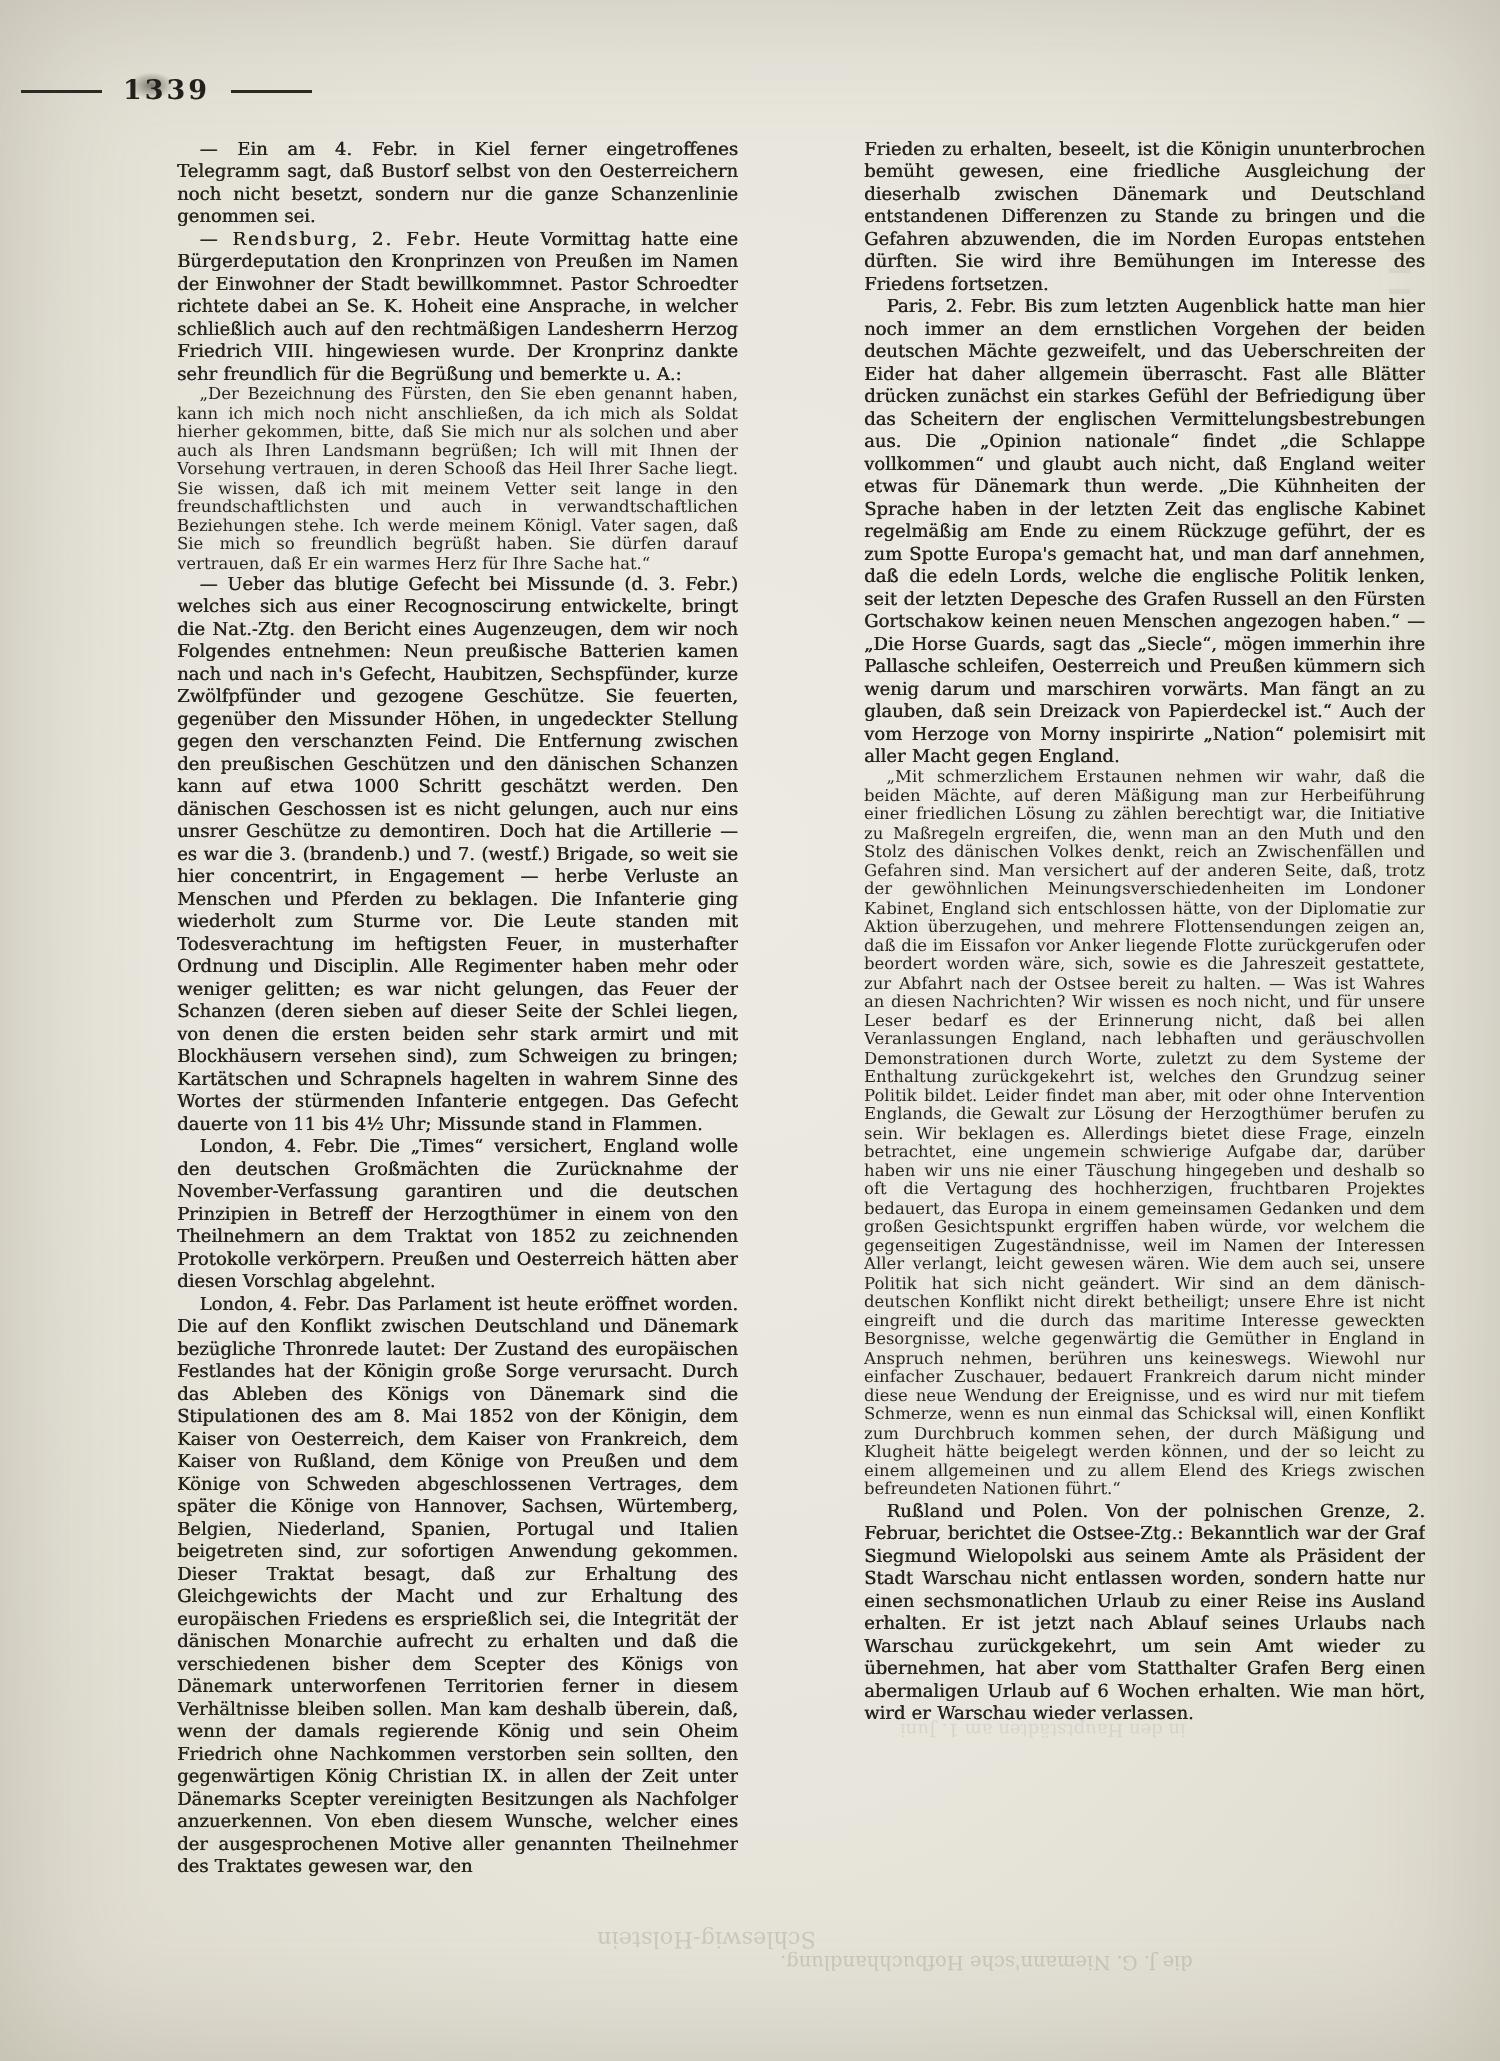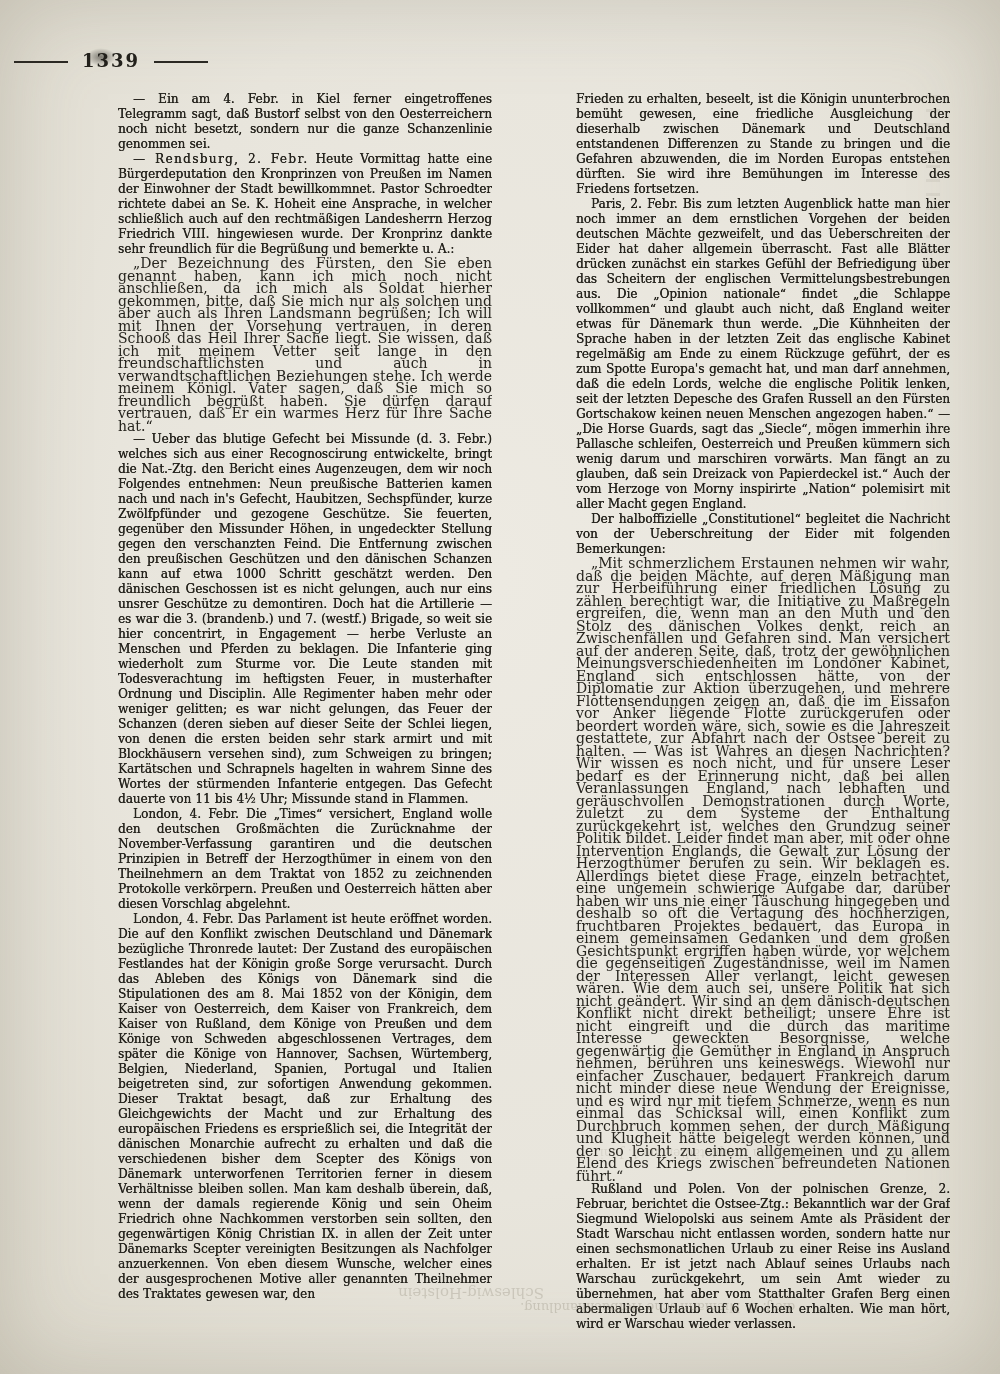--- a/index.html
+++ b/index.html
@@ -14,21 +14,21 @@
   .header { position:absolute; top:50px; left:0; width:1000px; }
   .rule { display:inline-block; width:54px; height:2px; background:#2b2923; vertical-align:4px; margin:0 14px; }
   .page-number { font-size:18px; font-weight:bold; letter-spacing:2px; color:#22201b; }
   .col { position:absolute; top:92px; width:374px; height:1272px; overflow:hidden;
     text-align:justify; }
   .col-left { left:118px; }
   .col-right { left:540px;margin-left:36px; }
   .para { margin:0; font-size:12px; line-height:15px; text-indent:15px;
     text-shadow: 0.25px 0 currentColor; word-spacing:0.3px; }
   .para.noindent { text-indent:0; }
-  .para.petit { font-size:14px; line-height:12.5px; text-shadow:none; }
+  .para.petit { font-size:11px; line-height:12.5px; text-shadow:none; }
   .para.strong { font-weight:bold; text-shadow:none; }
   .para.center-head { text-align:center; text-indent:0; font-weight:bold;
     font-size:13.5px; line-height:17px; margin:26px 0 8px; letter-spacing:0.8px; }
   .lead { font-weight:normal; }
   .lead.spaced { letter-spacing:1.4px; }
   .bleed { position:absolute; color:#8e8878; pointer-events:none; white-space:nowrap; }
   .bleed.flip { transform: rotate(180deg) scaleX(1); }
   .spot { position:absolute; left:86px; top:48px; width:30px; height:18px; border-radius:50%;
     background: radial-gradient(ellipse, rgba(42,40,33,0.55) 0%, rgba(42,40,33,0) 70%); }
   .margin-smudge { position:absolute; right:60px; top:95px; width:14px; height:220px; opacity:0.10;
@@ -50,21 +50,20 @@
       <p class="para">— Ein am 4. Febr. in Kiel ferner eingetroffenes Telegramm sagt, daß Bustorf selbst von den Oesterreichern noch nicht besetzt, sondern nur die ganze Schanzenlinie genommen sei.</p>
       <p class="para"><span class="lead spaced">— Rendsburg, 2. Febr.</span> Heute Vormittag hatte eine Bürgerdeputation den Kronprinzen von Preußen im Namen der Einwohner der Stadt bewillkommnet. Pastor Schroedter richtete dabei an Se. K. Hoheit eine Ansprache, in welcher schließlich auch auf den rechtmäßigen Landesherrn Herzog Friedrich VIII. hingewiesen wurde. Der Kronprinz dankte sehr freundlich für die Begrüßung und bemerkte u. A.:</p>
       <p class="para petit">„Der Bezeichnung des Fürsten, den Sie eben genannt haben, kann ich mich noch nicht anschließen, da ich mich als Soldat hierher gekommen, bitte, daß Sie mich nur als solchen und aber auch als Ihren Landsmann begrüßen; Ich will mit Ihnen der Vorsehung vertrauen, in deren Schooß das Heil Ihrer Sache liegt. Sie wissen, daß ich mit meinem Vetter seit lange in den freundschaftlichsten und auch in verwandtschaftlichen Beziehungen stehe. Ich werde meinem Königl. Vater sagen, daß Sie mich so freundlich begrüßt haben. Sie dürfen darauf vertrauen, daß Er ein warmes Herz für Ihre Sache hat.“</p>
       <p class="para">— Ueber das blutige Gefecht bei Missunde (d. 3. Febr.) welches sich aus einer Recognoscirung entwickelte, bringt die Nat.-Ztg. den Bericht eines Augenzeugen, dem wir noch Folgendes entnehmen: Neun preußische Batterien kamen nach und nach in's Gefecht, Haubitzen, Sechspfünder, kurze Zwölfpfünder und gezogene Geschütze. Sie feuerten, gegenüber den Missunder Höhen, in ungedeckter Stellung gegen den verschanzten Feind. Die Entfernung zwischen den preußischen Geschützen und den dänischen Schanzen kann auf etwa 1000 Schritt geschätzt werden. Den dänischen Geschossen ist es nicht gelungen, auch nur eins unsrer Geschütze zu demontiren. Doch hat die Artillerie — es war die 3. (brandenb.) und 7. (westf.) Brigade, so weit sie hier concentrirt, in Engagement — herbe Verluste an Menschen und Pferden zu beklagen. Die Infanterie ging wiederholt zum Sturme vor. Die Leute standen mit Todesverachtung im heftigsten Feuer, in musterhafter Ordnung und Disciplin. Alle Regimenter haben mehr oder weniger gelitten; es war nicht gelungen, das Feuer der Schanzen (deren sieben auf dieser Seite der Schlei liegen, von denen die ersten beiden sehr stark armirt und mit Blockhäusern versehen sind), zum Schweigen zu bringen; Kartätschen und Schrapnels hagelten in wahrem Sinne des Wortes der stürmenden Infanterie entgegen. Das Gefecht dauerte von 11 bis 4½ Uhr; Missunde stand in Flammen.</p>
       <p class="para"><span class="lead">London, 4. Febr.</span> Die „Times“ versichert, England wolle den deutschen Großmächten die Zurücknahme der November-Verfassung garantiren und die deutschen Prinzipien in Betreff der Herzogthümer in einem von den Theilnehmern an dem Traktat von 1852 zu zeichnenden Protokolle verkörpern. Preußen und Oesterreich hätten aber diesen Vorschlag abgelehnt.</p>
       <p class="para"><span class="lead">London, 4. Febr.</span> Das Parlament ist heute eröffnet worden. Die auf den Konflikt zwischen Deutschland und Dänemark bezügliche Thronrede lautet: Der Zustand des europäischen Festlandes hat der Königin große Sorge verursacht. Durch das Ableben des Königs von Dänemark sind die Stipulationen des am 8. Mai 1852 von der Königin, dem Kaiser von Oesterreich, dem Kaiser von Frankreich, dem Kaiser von Rußland, dem Könige von Preußen und dem Könige von Schweden abgeschlossenen Vertrages, dem später die Könige von Hannover, Sachsen, Würtemberg, Belgien, Niederland, Spanien, Portugal und Italien beigetreten sind, zur sofortigen Anwendung gekommen. Dieser Traktat besagt, daß zur Erhaltung des Gleichgewichts der Macht und zur Erhaltung des europäischen Friedens es ersprießlich sei, die Integrität der dänischen Monarchie aufrecht zu erhalten und daß die verschiedenen bisher dem Scepter des Königs von Dänemark unterworfenen Territorien ferner in diesem Verhältnisse bleiben sollen. Man kam deshalb überein, daß, wenn der damals regierende König und sein Oheim Friedrich ohne Nachkommen verstorben sein sollten, den gegenwärtigen König Christian IX. in allen der Zeit unter Dänemarks Scepter vereinigten Besitzungen als Nachfolger anzuerkennen. Von eben diesem Wunsche, welcher eines der ausgesprochenen Motive aller genannten Theilnehmer des Traktates gewesen war, den</p>
     </div>
   <div class="col col-right">
       <p class="para noindent">Frieden zu erhalten, beseelt, ist die Königin ununterbrochen bemüht gewesen, eine friedliche Ausgleichung der dieserhalb zwischen Dänemark und Deutschland entstandenen Differenzen zu Stande zu bringen und die Gefahren abzuwenden, die im Norden Europas entstehen dürften. Sie wird ihre Bemühungen im Interesse des Friedens fortsetzen.</p>
       <p class="para"><span class="lead">Paris, 2. Febr.</span> Bis zum letzten Augenblick hatte man hier noch immer an dem ernstlichen Vorgehen der beiden deutschen Mächte gezweifelt, und das Ueberschreiten der Eider hat daher allgemein überrascht. Fast alle Blätter drücken zunächst ein starkes Gefühl der Befriedigung über das Scheitern der englischen Vermittelungsbestrebungen aus. Die „Opinion nationale“ findet „die Schlappe vollkommen“ und glaubt auch nicht, daß England weiter etwas für Dänemark thun werde. „Die Kühnheiten der Sprache haben in der letzten Zeit das englische Kabinet regelmäßig am Ende zu einem Rückzuge geführt, der es zum Spotte Europa's gemacht hat, und man darf annehmen, daß die edeln Lords, welche die englische Politik lenken, seit der letzten Depesche des Grafen Russell an den Fürsten Gortschakow keinen neuen Menschen angezogen haben.“ — „Die Horse Guards, sagt das „Siecle“, mögen immerhin ihre Pallasche schleifen, Oesterreich und Preußen kümmern sich wenig darum und marschiren vorwärts. Man fängt an zu glauben, daß sein Dreizack von Papierdeckel ist.“ Auch der vom Herzoge von Morny inspirirte „Nation“ polemisirt mit aller Macht gegen England.</p>
-      <p class="para">Der halboffizielle „Constitutionel“ begleitet die Nachricht von der Ueberschreitung der Eider mit folgenden Bemerkungen:</p>
       <p class="para petit">„Mit schmerzlichem Erstaunen nehmen wir wahr, daß die beiden Mächte, auf deren Mäßigung man zur Herbeiführung einer friedlichen Lösung zu zählen berechtigt war, die Initiative zu Maßregeln ergreifen, die, wenn man an den Muth und den Stolz des dänischen Volkes denkt, reich an Zwischenfällen und Gefahren sind. Man versichert auf der anderen Seite, daß, trotz der gewöhnlichen Meinungsverschiedenheiten im Londoner Kabinet, England sich entschlossen hätte, von der Diplomatie zur Aktion überzugehen, und mehrere Flottensendungen zeigen an, daß die im Eissafon vor Anker liegende Flotte zurückgerufen oder beordert worden wäre, sich, sowie es die Jahreszeit gestattete, zur Abfahrt nach der Ostsee bereit zu halten. — Was ist Wahres an diesen Nachrichten? Wir wissen es noch nicht, und für unsere Leser bedarf es der Erinnerung nicht, daß bei allen Veranlassungen England, nach lebhaften und geräuschvollen Demonstrationen durch Worte, zuletzt zu dem Systeme der Enthaltung zurückgekehrt ist, welches den Grundzug seiner Politik bildet. Leider findet man aber, mit oder ohne Intervention Englands, die Gewalt zur Lösung der Herzogthümer berufen zu sein. Wir beklagen es. Allerdings bietet diese Frage, einzeln betrachtet, eine ungemein schwierige Aufgabe dar, darüber haben wir uns nie einer Täuschung hingegeben und deshalb so oft die Vertagung des hochherzigen, fruchtbaren Projektes bedauert, das Europa in einem gemeinsamen Gedanken und dem großen Gesichtspunkt ergriffen haben würde, vor welchem die gegenseitigen Zugeständnisse, weil im Namen der Interessen Aller verlangt, leicht gewesen wären. Wie dem auch sei, unsere Politik hat sich nicht geändert. Wir sind an dem dänisch-deutschen Konflikt nicht direkt betheiligt; unsere Ehre ist nicht eingreift und die durch das maritime Interesse geweckten Besorgnisse, welche gegenwärtig die Gemüther in England in Anspruch nehmen, berühren uns keineswegs. Wiewohl nur einfacher Zuschauer, bedauert Frankreich darum nicht minder diese neue Wendung der Ereignisse, und es wird nur mit tiefem Schmerze, wenn es nun einmal das Schicksal will, einen Konflikt zum Durchbruch kommen sehen, der durch Mäßigung und Klugheit hätte beigelegt werden können, und der so leicht zu einem allgemeinen und zu allem Elend des Kriegs zwischen befreundeten Nationen führt.“</p>
       <p class="para"><span class="lead">Rußland und Polen.</span> Von der polnischen Grenze, 2. Februar, berichtet die Ostsee-Ztg.: Bekanntlich war der Graf Siegmund Wielopolski aus seinem Amte als Präsident der Stadt Warschau nicht entlassen worden, sondern hatte nur einen sechsmonatlichen Urlaub zu einer Reise ins Ausland erhalten. Er ist jetzt nach Ablauf seines Urlaubs nach Warschau zurückgekehrt, um sein Amt wieder zu übernehmen, hat aber vom Statthalter Grafen Berg einen abermaligen Urlaub auf 6 Wochen erhalten. Wie man hört, wird er Warschau wieder verlassen.</p>
     </div>
 
   <div id="bleed-layer">
       <div class="bleed flip" style="left: 398px; top: 1284px; font-size: 15px; opacity: 0.3;">Schleswig-Holstein</div>
       <div class="bleed flip" style="left: 520px; top: 1300px; font-size: 13px; opacity: 0.32;">die J. G. Niemann'sche Hofbuchhandlung.</div>
       <div class="bleed flip" style="left: 600px; top: 1146px; font-size: 12px; opacity: 0.18;">in den Hauptstädten am 1. Juni</div>
     </div>
 </div>

